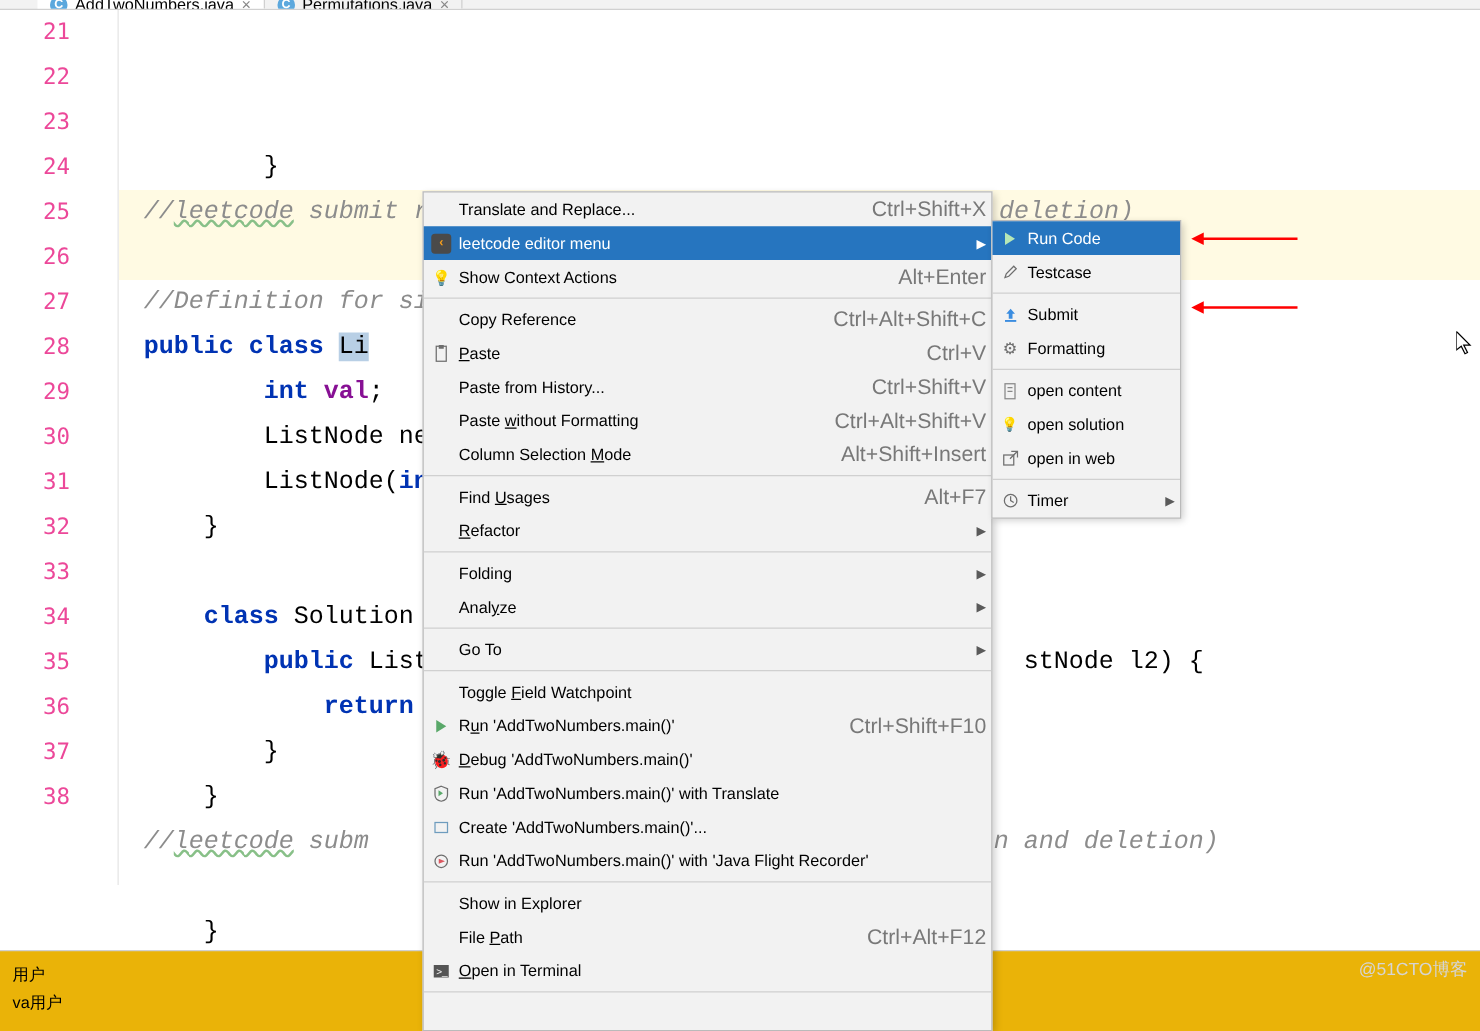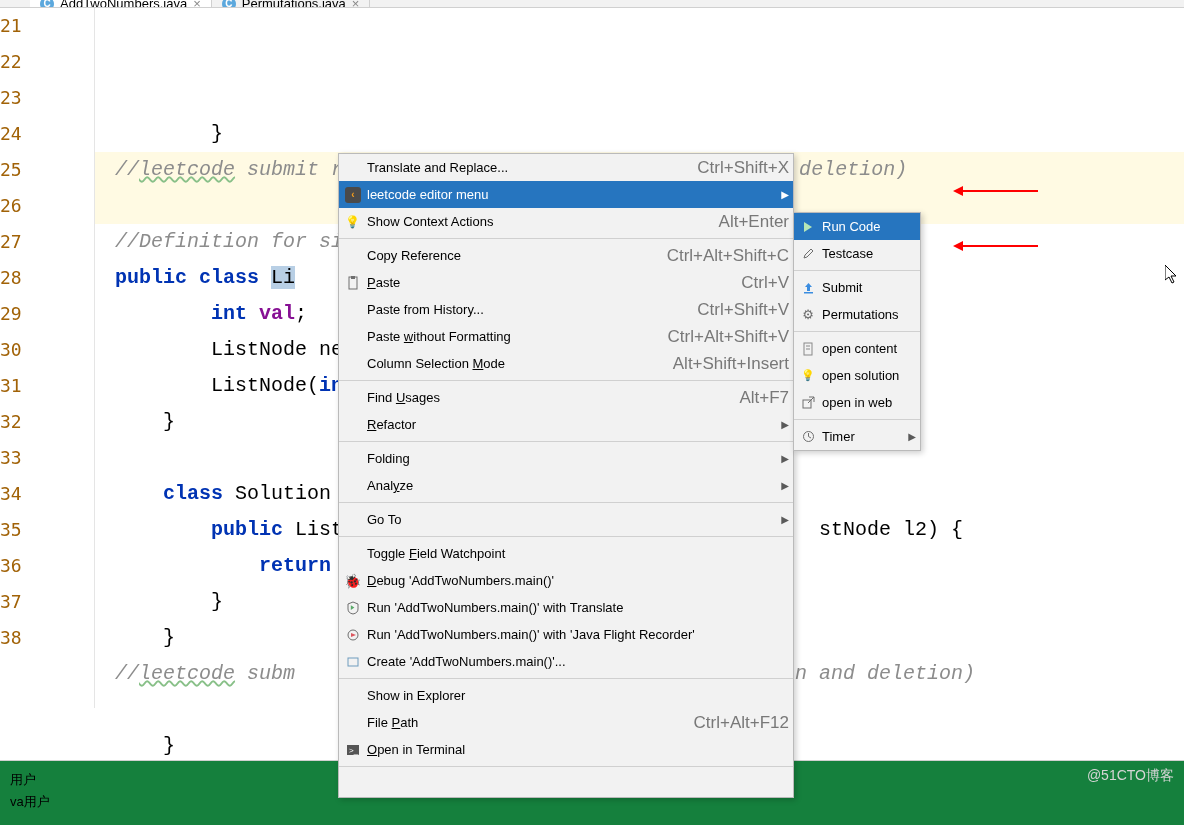--- a/index.html
+++ b/index.html
@@ -2,42 +2,42 @@
 <html><head>
 <meta charset="utf-8">
 <style>
 * { margin: 0; padding: 0; box-sizing: border-box; }
 body { font-family: "Segoe UI", Arial, sans-serif; font-size: 13px; background: #fff; width: 1184px; height: 825px; overflow: hidden; position: relative; }
 .tabs { height: 8px; background: #f2f2f2; display: flex; border-bottom: 1px solid #d0d0d0; overflow: hidden; padding-left: 30px; }
 .tab { display: flex; align-items: center; padding: 0 10px; background: #fff; border-right: 1px solid #d0d0d0; gap: 6px; }
 .tab-icon { width: 14px; height: 14px; background: #5ca8dd; border-radius: 50%; display:flex; align-items:center; justify-content:center; color:#fff; font-size:10px; font-weight:bold;}
 .tab-close { color: #888; font-size: 13px; }
 .editor-wrap { display: flex; height: 700px; }
-.gutter { width: 95px; background: #fff; border-right: 1px solid #e5e5e5; text-align: left; padding-right: 22px; color: #a16207; font-family: Consolas, monospace; font-size: 18px; line-height: 36px; }
+.gutter { width: 95px; background: #fff; border-right: 1px solid #e5e5e5; text-align: right; padding-right: 38px; color: #ec4899; font-family: Consolas, monospace; font-size: 18px; line-height: 36px; }
 .gutter div { position: relative; }
 .code { flex: 1; font-family: Consolas, "Courier New", monospace; font-size: 20px; line-height: 36px; color: #000; padding-left: 20px; white-space: pre; position: relative; }
 .kw { color: #0033b3; font-weight: bold; }
 .fld { color: #871094; font-weight: bold; }
 .cm { color: #8c8c8c; font-style: italic; }
 .cm-u { text-decoration: underline wavy #88c088; }
 .hl-line { position: absolute; left: 0; right: 0; height: 36px; background: #fffae3; z-index: -1; }
 .sel { background: #b8cfe5; }
 .context-menu { position: absolute; background: #f2f2f2; border: 1px solid #bababa; box-shadow: 2px 2px 6px rgba(0,0,0,0.2); font-size: 13px; z-index: 100; }
 .menu-item { display: flex; align-items: center; height: 27px; padding: 0 4px 0 28px; position: relative; cursor: default; }
 .menu-item.highlighted { background: #2675bf; color: #fff; }
 .menu-item .shortcut { margin-left: auto; padding-left: 30px; color: #787878; font-size: 17px; }
 .menu-item .arrow { margin-left: auto; padding-left: 30px; color: #5a5a5a; font-size: 10px; }
 .menu-item.highlighted .arrow { color: #fff; }
 .menu-sep { height: 1px; background: #d0d0d0; margin: 3px 0; }
 .menu-icon { position: absolute; left: 6px; width: 16px; height: 16px; display: flex; align-items: center; justify-content: center; font-size: 12px; }
 .main-menu { left: 338px; top: 153px; width: 456px; }
-.sub-menu { left: 793px; top: 176px; width: 128px; margin-top: 36px; }
+.sub-menu { left: 793px; top: 176px; width: 152px; }
 .arrow-annot { position: absolute; height: 2px; background: #ff0000; width: 80px; }
 .arrow-annot::before { content: ''; position: absolute; left: -10px; top: -4px; border: 5px solid transparent; border-right: 10px solid #ff0000; }
-.bottom-panel { position: absolute; bottom: 0; left: 0; right: 0; height: 65px; border-top: 1px solid #d0d0d0; background: #15803d; font-size: 13px; padding: 8px 10px; line-height: 22px; }
+.bottom-panel { position: absolute; bottom: 0; left: 0; right: 0; height: 65px; border-top: 1px solid #d0d0d0; background: #eab308; font-size: 13px; padding: 8px 10px; line-height: 22px; }
 .cursor-img { position: absolute; left: 1165px; top: 265px; font-size: 18px; color: #000; }
 .watermark { position: absolute; right: 10px; bottom: 40px; color: #d5d5d5; font-size: 14px; text-align: center; }
 </style>
 </head>
 <body>
 
 <div class="tabs">
   <div class="tab">
     <span class="tab-icon">C</span>
     <span>AddTwoNumbers.java</span>
@@ -163,49 +163,58 @@
     <div class="menu-item">
       <span>Go To</span>
       <span class="arrow">▶</span>
     </div>
     <div class="menu-sep"></div>
     <div class="menu-item">
       <span>Toggle <u>F</u>ield Watchpoint</span>
     </div>
     <div class="menu-item">
       <span class="menu-icon">
+        <svg width="12" height="12">
+          <path d="M2 1 L10 6 L2 11 Z" fill="#59a869"></path>
+        </svg>
+      </span>
+      <span>R<u>u</u>n 'AddTwoNumbers.main()'</span>
+      <span class="shortcut">Ctrl+Shift+F10</span>
+    </div>
+    <div class="menu-item">
+      <span class="menu-icon">
         <span style="color:#59a869;font-size:14px;">🐞</span>
       </span>
       <span><u>D</u>ebug 'AddTwoNumbers.main()'</span>
     </div>
     <div class="menu-item">
       <span class="menu-icon">
         <svg width="14" height="14">
           <path d="M7 1 L12 3 L12 8 Q12 12 7 13 Q2 12 2 8 L2 3 Z" fill="none" stroke="#6e6e6e"></path>
           <path d="M3 3 L9 7 L3 11 Z" fill="#59a869" transform="scale(0.6) translate(5,4)"></path>
         </svg>
       </span>
       <span>Run 'AddTwoNumbers.main()' with Translate</span>
     </div>
     <div class="menu-item">
       <span class="menu-icon">
         <svg width="14" height="14">
+          <rect x="2" y="3" width="10" height="8" fill="none" stroke="#6e9cbe"></rect>
+        </svg>
+      </span>
+      <span>Create 'AddTwoNumbers.main()'...</span>
+    </div>
+    <div class="menu-item">
+      <span class="menu-icon">
+        <svg width="14" height="14">
           <circle cx="7" cy="7" r="5" fill="none" stroke="#6e6e6e"></circle>
           <path d="M5 5 L10 7 L5 9 Z" fill="#db5860"></path>
         </svg>
       </span>
       <span>Run 'AddTwoNumbers.main()' with 'Java Flight Recorder'</span>
-    </div>
-    <div class="menu-item">
-      <span class="menu-icon">
-        <svg width="14" height="14">
-          <rect x="2" y="3" width="10" height="8" fill="none" stroke="#6e9cbe"></rect>
-        </svg>
-      </span>
-      <span>Create 'AddTwoNumbers.main()'...</span>
     </div>
     <div class="menu-sep"></div>
     <div class="menu-item">
       <span>Show in Explorer</span>
     </div>
     <div class="menu-item">
       <span>File <u>P</u>ath</span>
       <span class="shortcut">Ctrl+Alt+F12</span>
     </div>
     <div class="menu-item">
@@ -245,21 +254,21 @@
           <path d="M6.5 2 L10 6 L8 6 L8 10 L5 10 L5 6 L3 6 Z" fill="#3b8de0"></path>
           <rect x="2" y="11" width="9" height="1.5" fill="#3b8de0"></rect>
         </svg>
       </span>
       <span>Submit</span>
     </div>
     <div class="menu-item">
       <span class="menu-icon">
         <span style="color:#6e6e6e;font-size:13px;">⚙</span>
       </span>
-      <span>Permutations</span>
+      <span>Formatting</span>
     </div>
     <div class="menu-sep"></div>
     <div class="menu-item">
       <span class="menu-icon">
         <svg width="12" height="14">
           <rect x="2" y="1" width="8" height="12" fill="none" stroke="#888"></rect>
           <line x1="4" y1="4" x2="8" y2="4" stroke="#888"></line>
           <line x1="4" y1="7" x2="8" y2="7" stroke="#888"></line>
         </svg>
       </span>

